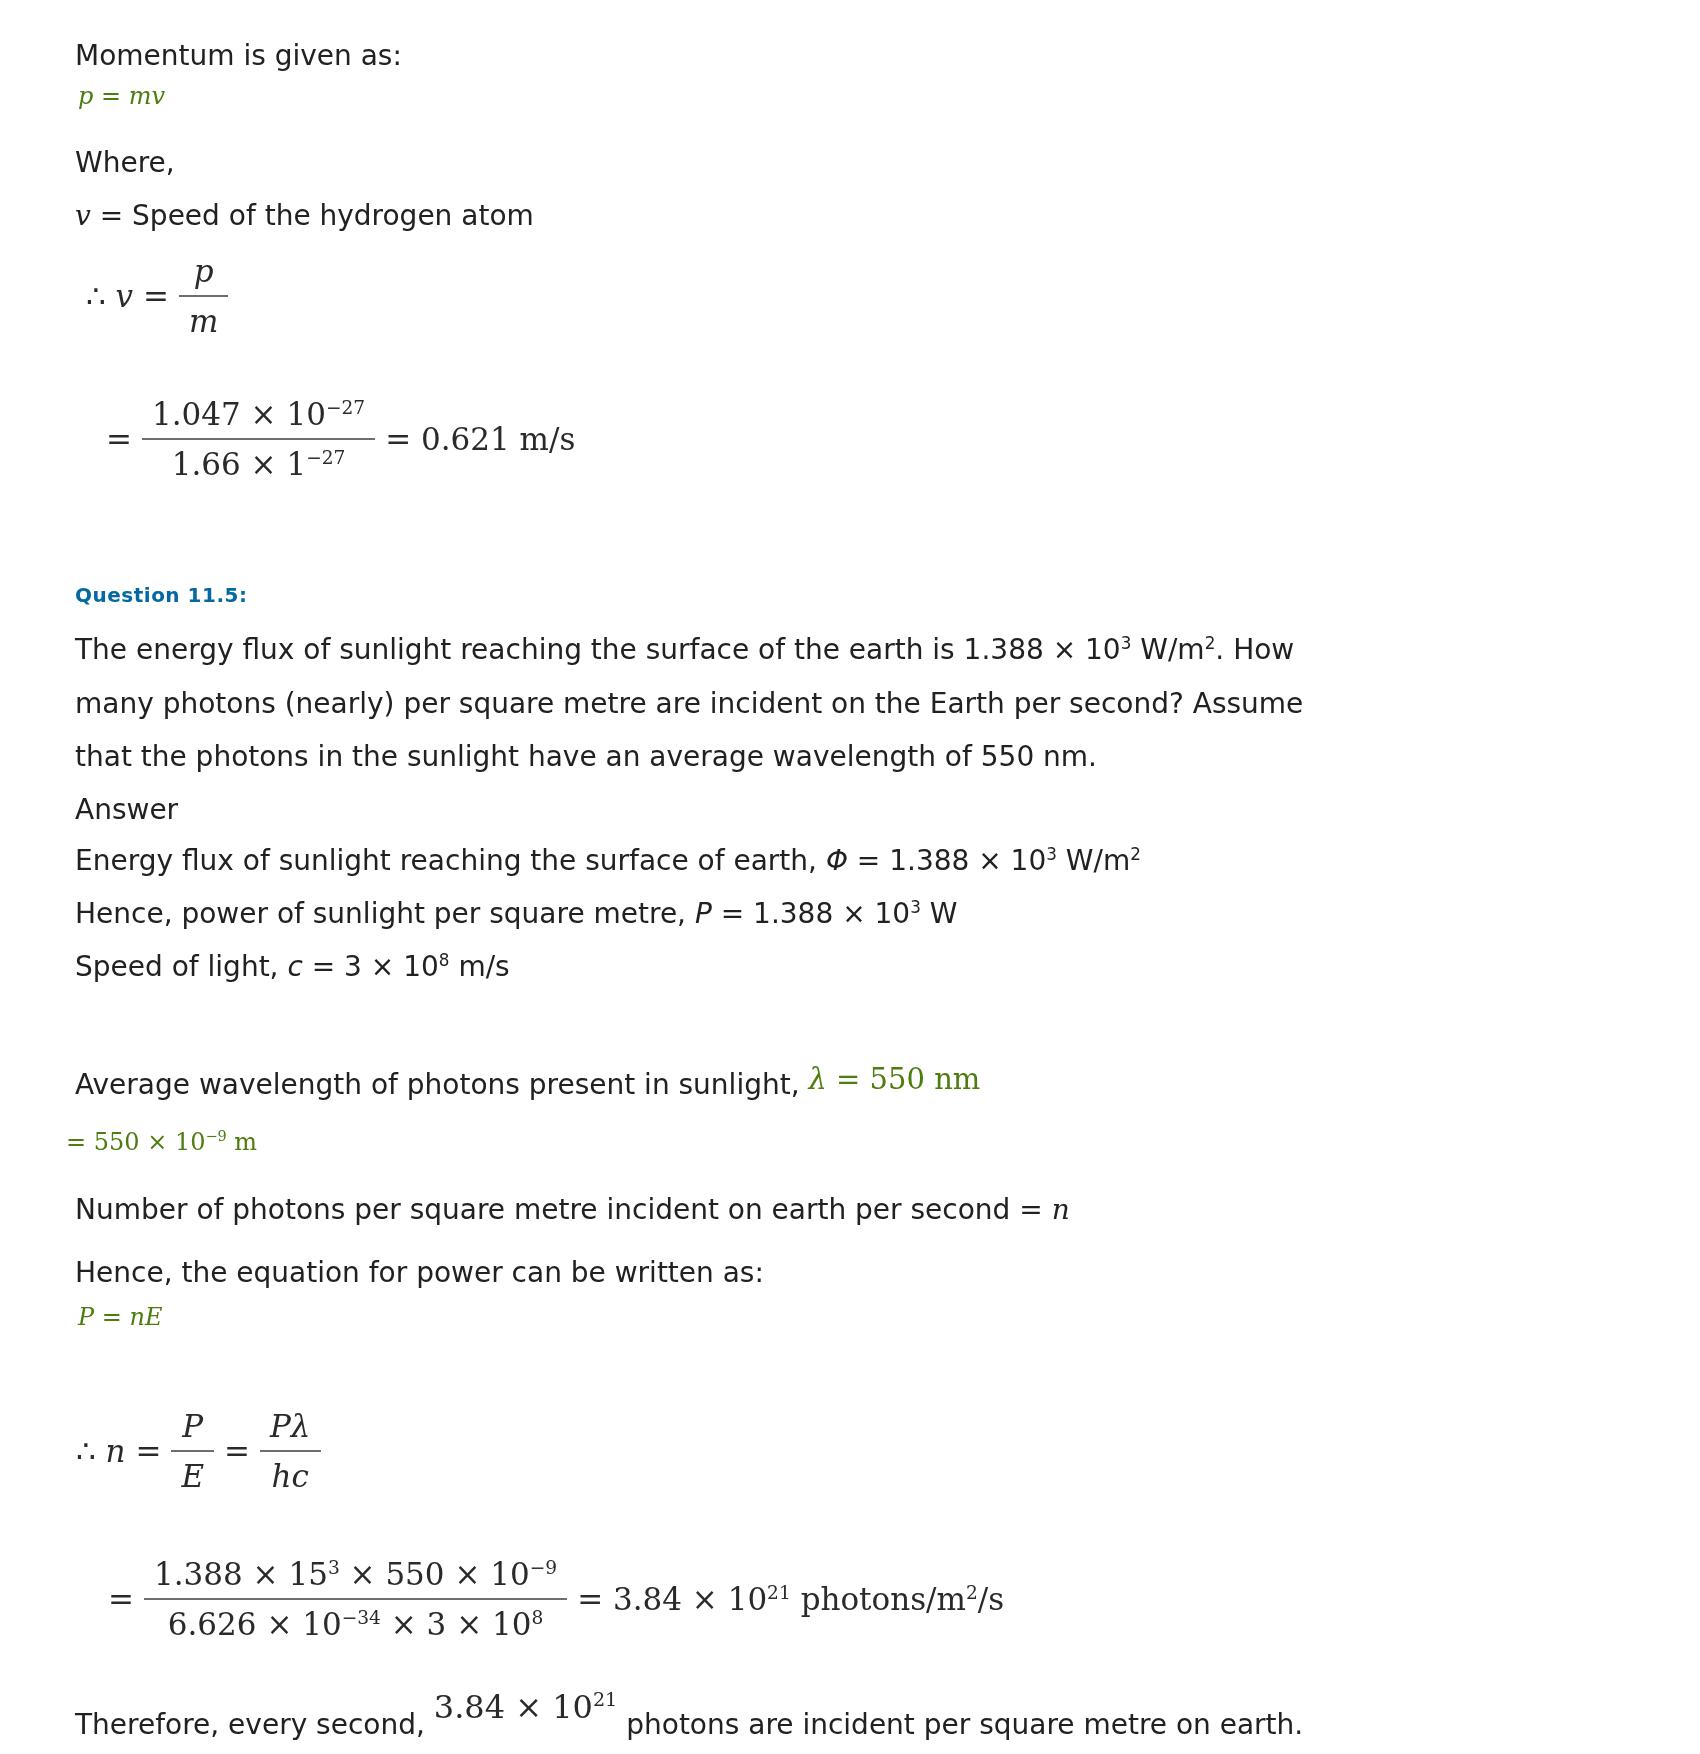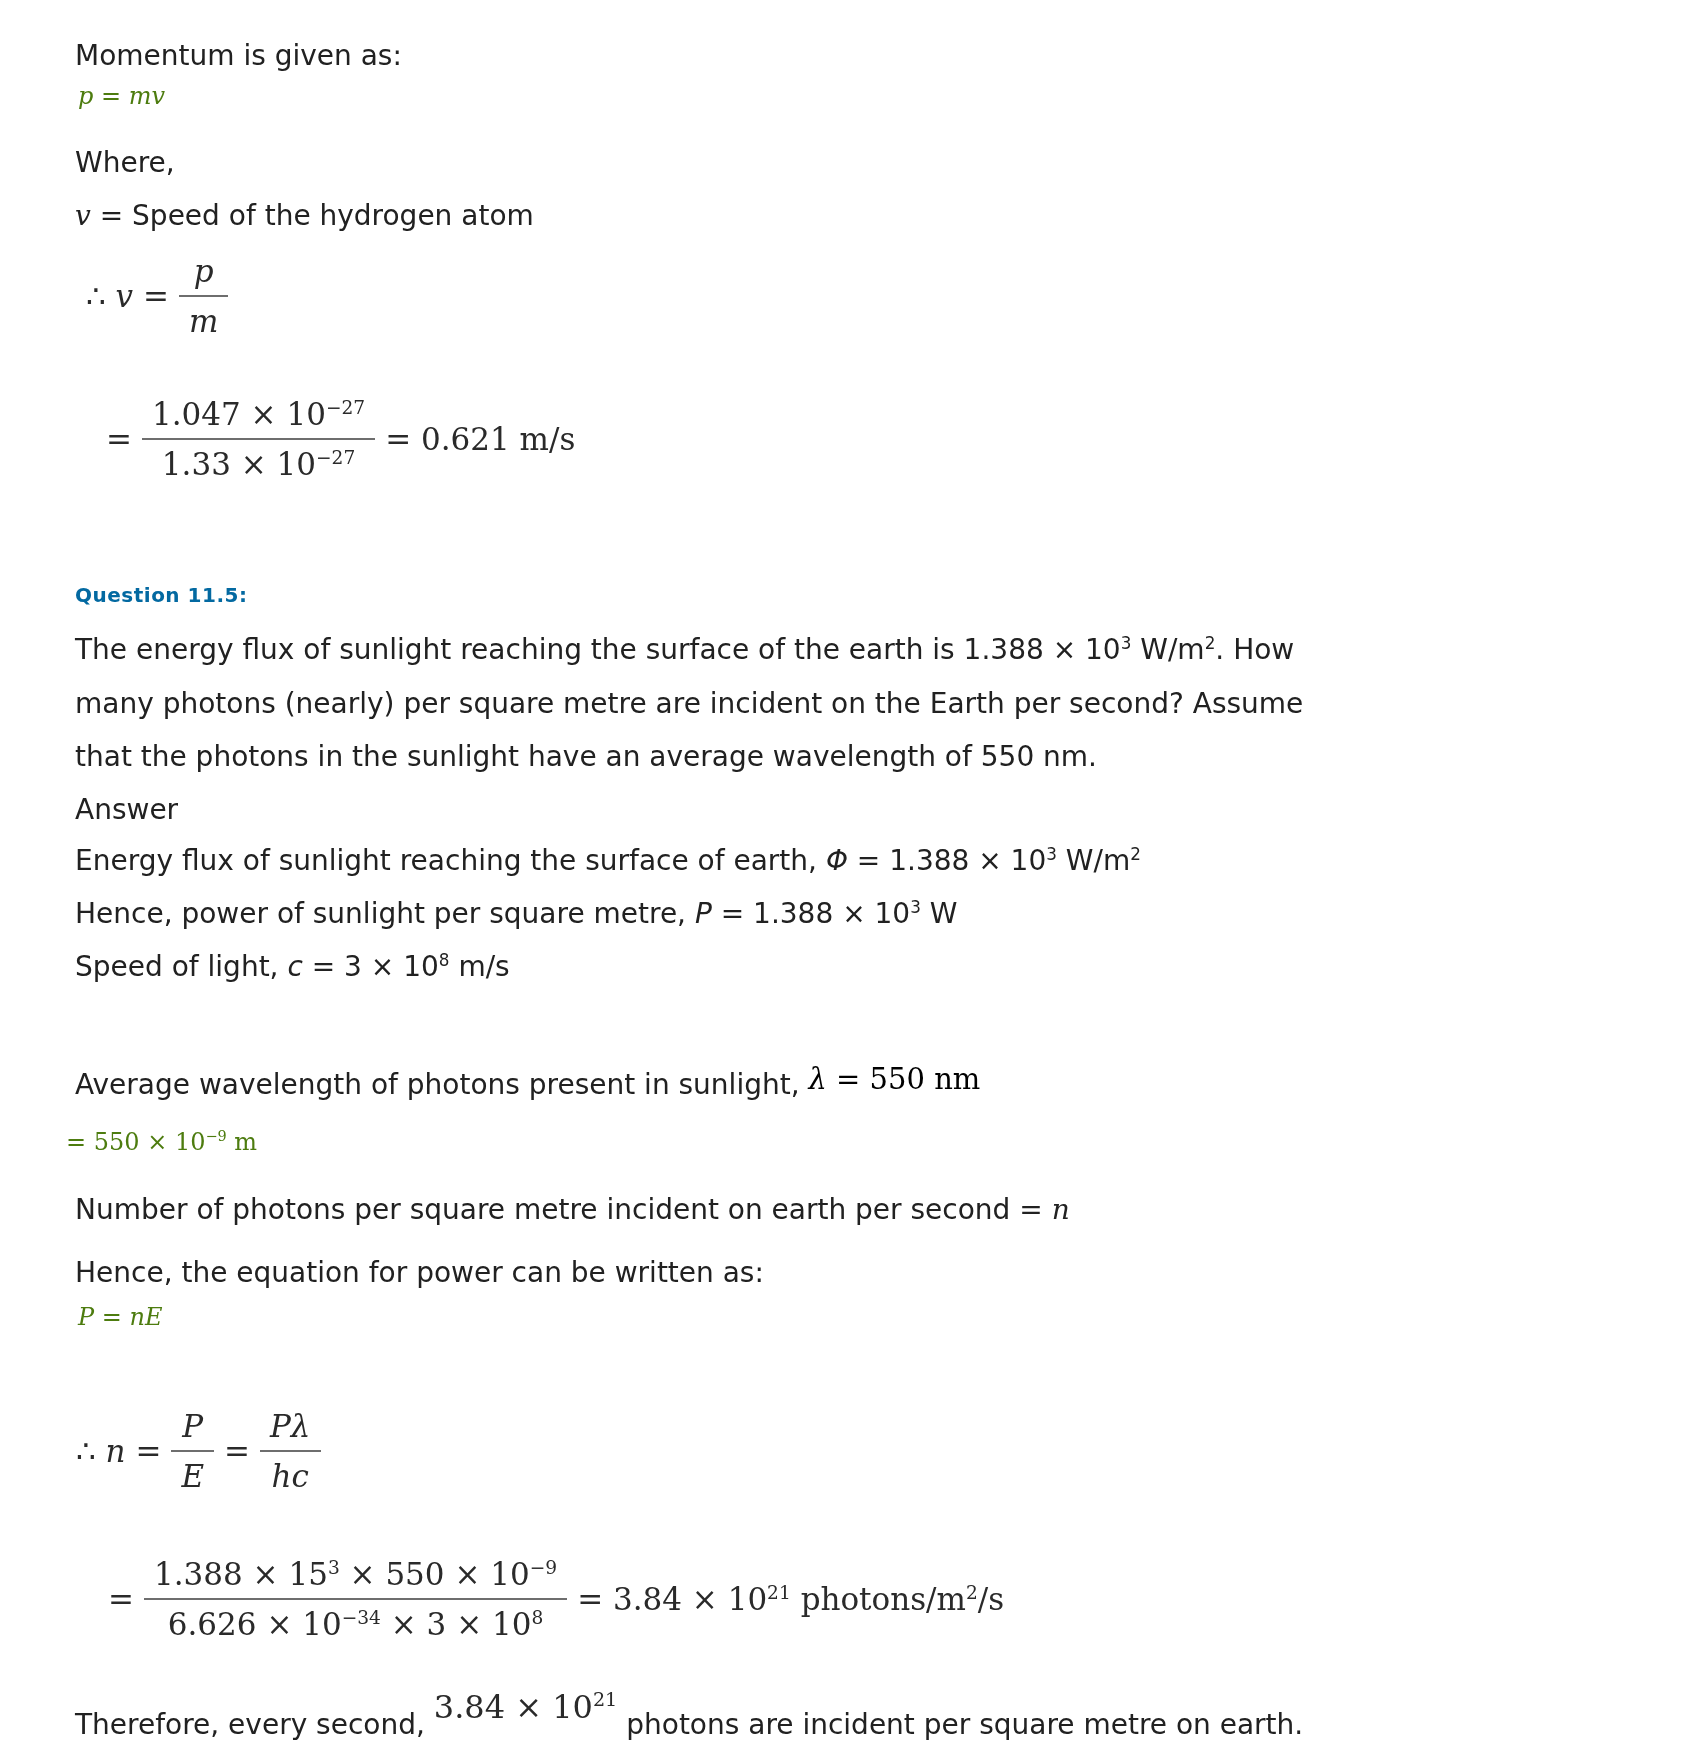--- a/index.html
+++ b/index.html
@@ -11,21 +11,21 @@
   .it{font-style:italic}
   .mline{position:absolute;left:78px;font-family:"DejaVu Serif",serif;font-size:24px;white-space:nowrap;color:#4d7c0f}
   .mrow{position:absolute;display:flex;align-items:center;font-family:"DejaVu Serif",serif;
         font-size:31px;white-space:nowrap;color:#2a2a2a}
   .frac{display:inline-flex;flex-direction:column;text-align:center;margin:0 10px}
   .frac .num{display:block;padding:0 10px 6px;border-bottom:2px solid #6e6e6e}
   .frac .den{display:block;padding:6px 10px 0}
   sup{font-size:0.6em;line-height:0}
   .qhead{color:#0369a1;font-weight:bold;font-size:20px;letter-spacing:0.5px}
   .raised{position:relative;top:-16px;font-family:"DejaVu Serif",serif;font-size:32px;color:#2a2a2a}
-  .raised-sm{position:relative;top:-5px;font-family:"DejaVu Serif",serif;font-size:29px;color:#000000}
+  .raised-sm{position:relative;top:-5px;font-family:"DejaVu Serif",serif;font-size:29px;color:#4d7c0f}
 </style>
 </head>
 <body>
 
 <div id="page">
 
   <div class="line" style="top:38px">
     <span>Momentum is given as:</span>
   </div>
 
@@ -46,21 +46,21 @@
     <span class="frac">
       <span class="num"><span class="it">p</span></span>
       <span class="den"><span class="it">m</span></span>
     </span>
   </div>
 
   <div class="mrow" style="top:396px;left:106px">
     <span>=</span>
     <span class="frac">
       <span class="num"><span>1.047 × 10</span><sup>−27</sup></span>
-      <span class="den"><span>1.33 × 10</span><sup>−27</sup></span>
+      <span class="den"><span>1.66 × 1</span><sup>−27</sup></span>
     </span>
     <span><span>= 0.621 m/s</span></span>
   </div>
 
   <div class="line qhead" style="top:583px">
     <span>Question 11.5:</span>
   </div>
 
   <div class="line" style="top:632px">
     <span><span>The energy flux of sunlight reaching the surface of the earth is 1.388 × 10</span><sup>3</sup><span> W/m</span><sup>2</sup><span>. How</span></span>

